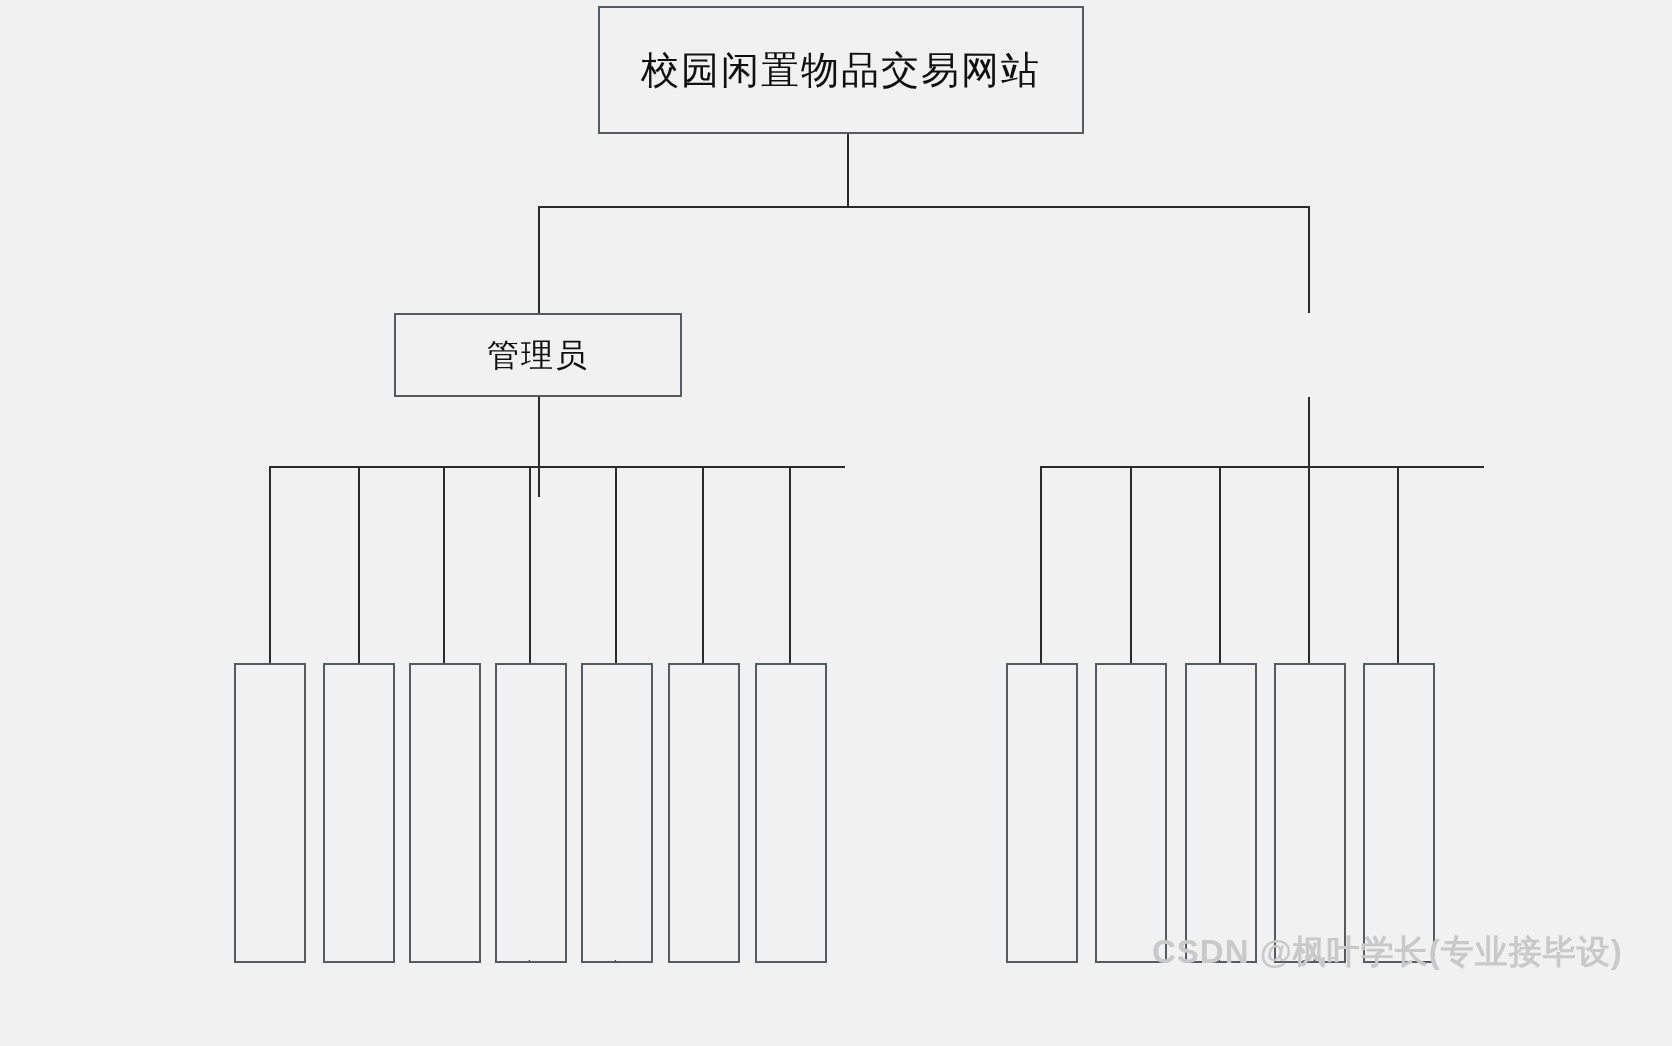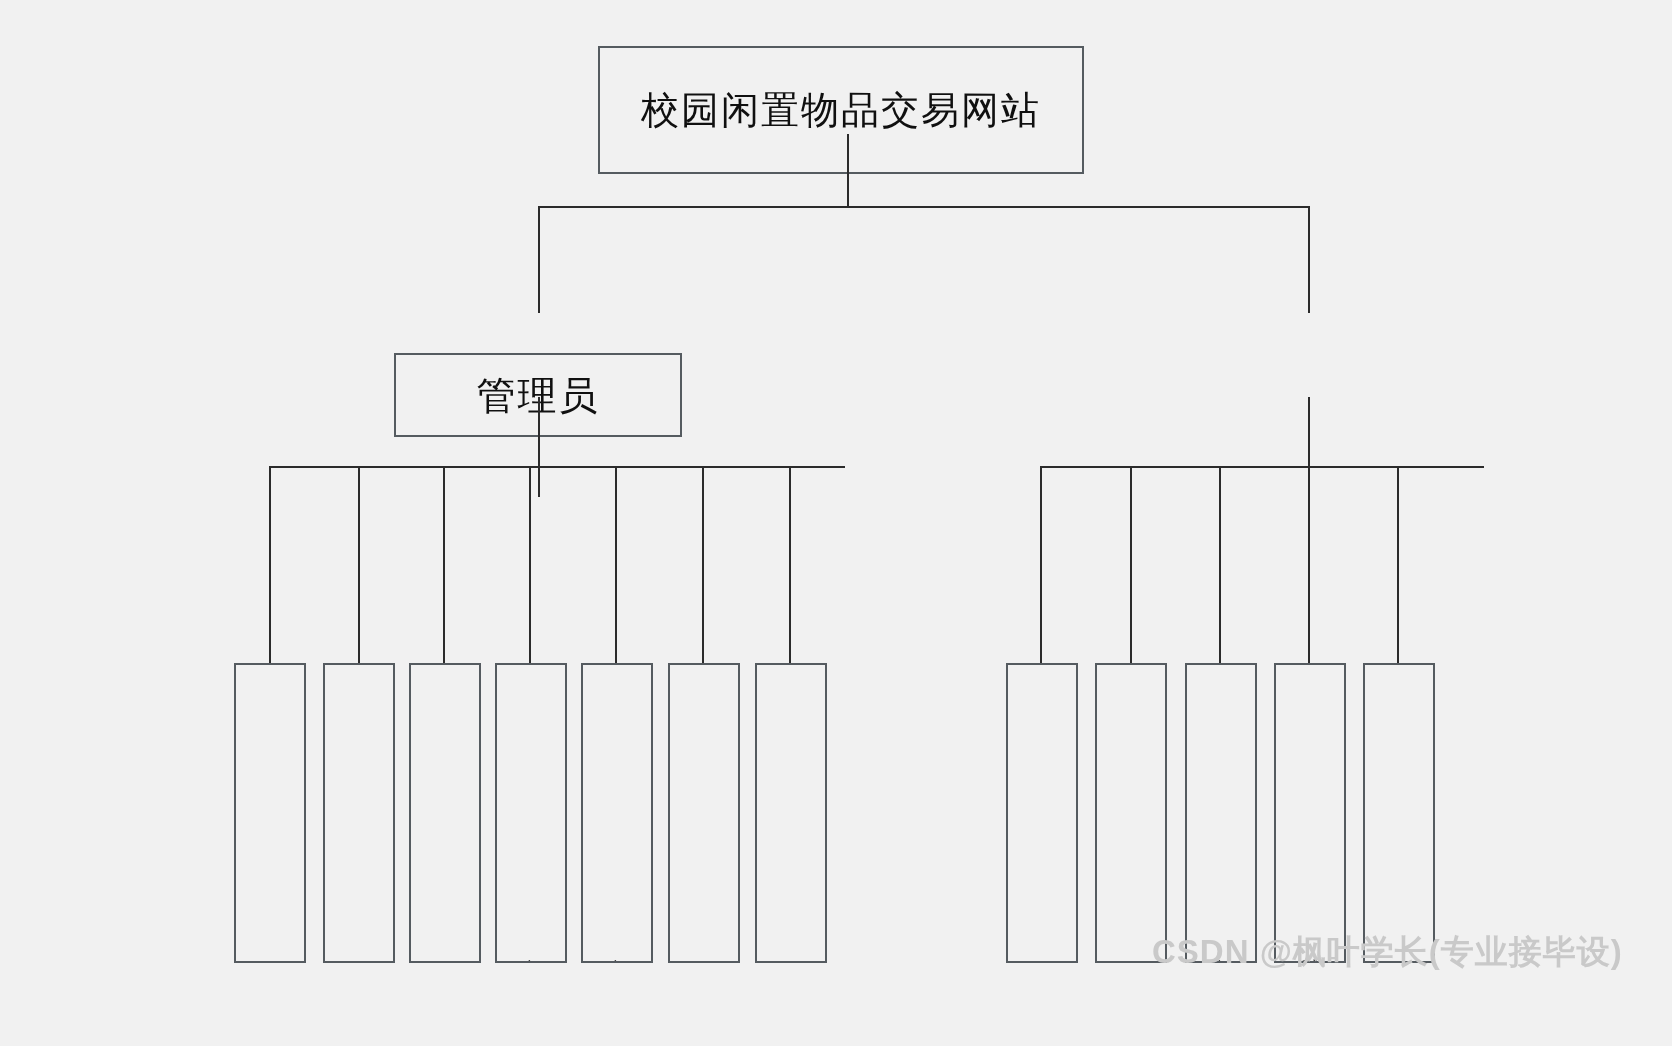--- a/index.html
+++ b/index.html
@@ -30,36 +30,35 @@
 
   
   .node {
     position: absolute;
     box-sizing: border-box;
     border: 2px solid #555b60;
     background: #f1f1f1;
     display: flex;
     align-items: center;
     justify-content: center;
-    margin-top: 40px;
   }
   .node .label {
     color: #101010;
     text-align: center;
     white-space: pre;
     line-height: 1.0;
   }
 
   
   #root-node { left: 598px; top: 6px; width: 486px; height: 128px; }
   #root-node .label { font-size: 38px; letter-spacing: 2px; }
 
   
   .role-node { height: 84px; }
-  .role-node .label { font-size: 39px; letter-spacing: 2px; }
+  .role-node .label { font-size: 32px; letter-spacing: 2px; }
   #role-admin { left: 394px; top: 313px; width: 288px; }
   #role-user  { left: 1098px; top: 313px; width: 246px; }
 
   
   .leaf {
     position: absolute;
     box-sizing: border-box;
     border: 2px solid #555b60;
     background: #f1f1f1;
     display: flex;

